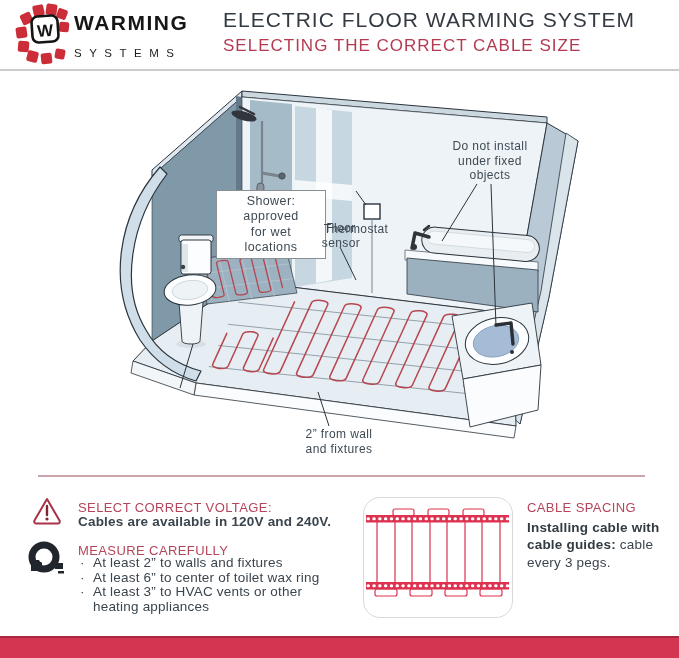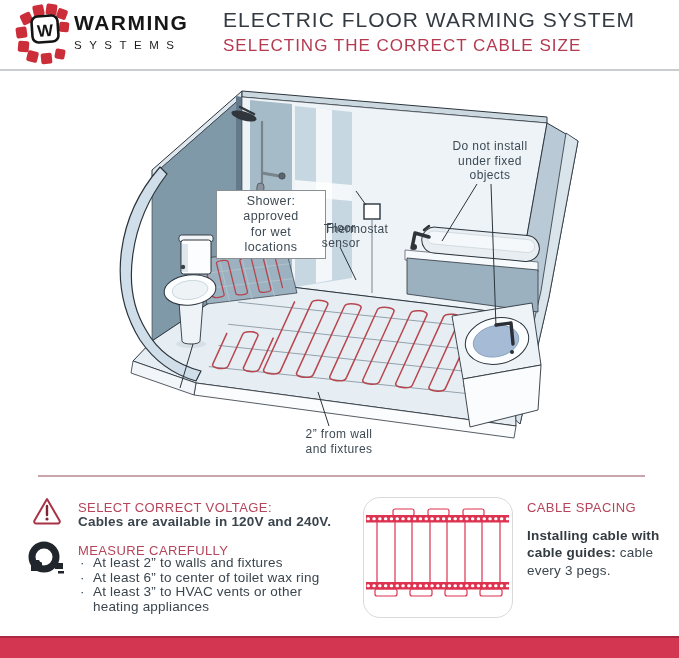--- a/index.html
+++ b/index.html
@@ -5,21 +5,21 @@
   * { margin:0; padding:0; box-sizing:border-box; }
   html,body { background:#ffffff; }
   .page {
     position:relative; width:679px; height:658px; background:#fff;
     font-family:"Liberation Sans", sans-serif; overflow:hidden;
   }
   
   .logo { position:absolute; left:13px; top:3px; width:58px; height:62px; }
   .brand { position:absolute; left:74px; top:11px; }
   .brand-name { font-size:21px; font-weight:bold; letter-spacing:1.5px; color:#161616; }
-  .brand-sub  { font-size:11.5px; letter-spacing:7.5px; color:#1d1d1d; margin-top:4px; }
+  .brand-sub  { font-size:11.5px; letter-spacing:7.5px; color:#1d1d1d; margin-top:12px; }
   .titles { position:absolute; left:223px; top:8px; width:440px; }
   .title    { font-size:21px; letter-spacing:1px; color:#343a41; font-weight:500; }
   .subtitle { font-size:17px; letter-spacing:1px; color:#b43a50; font-weight:500; margin-top:4px; }
   .header-rule { position:absolute; left:0; top:69px; width:679px; height:2px; background:#c9cdd0; }
 
   
   .diagram-svg { position:absolute; left:0; top:0; width:679px; height:658px; z-index:1; }
   .dlabel {
     position:absolute; z-index:2; font-size:12px; line-height:1.22; color:#3e4a54;
     letter-spacing:0.4px; text-align:center; white-space:pre-line;
@@ -33,21 +33,21 @@
   .sec-body  { position:absolute; z-index:2; font-size:13.5px; color:#3b454e; letter-spacing:0.2px; }
   .measure-list { position:absolute; left:80px; top:556px; width:252px; z-index:2; list-style:none; }
   .measure-list li { display:flex; font-size:13.5px; color:#3b454e; line-height:14.5px; letter-spacing:0.2px; }
   .measure-list .bdot { width:13px; flex:0 0 13px; text-align:left; }
   .spacing-card {
     position:absolute; left:363px; top:497px; width:150px; height:121px; z-index:2;
     background:#fff; border:1.5px solid #d7dadd; border-radius:17px; overflow:hidden;
   }
   .spacing-text { position:absolute; left:527px; top:500px; width:142px; z-index:2; }
   .spacing-title { font-size:13px; letter-spacing:0.4px; color:#b4455a; }
-  .spacing-body { font-size:13.5px; color:#3b454e; line-height:1.28; margin-top:12px; letter-spacing:0.2px; }
+  .spacing-body { font-size:13.5px; color:#3b454e; line-height:1.28; margin-top:4px; letter-spacing:0.2px; }
   .spacing-body .b { font-weight:bold; color:#333b42; }
 
   
   .red-band { position:absolute; left:0; top:636px; width:679px; height:22px;
               background:#d23650; border-top:2px solid #aa2940; z-index:2; }
 </style>
 </head>
 <body>
 
 <div class="page">

